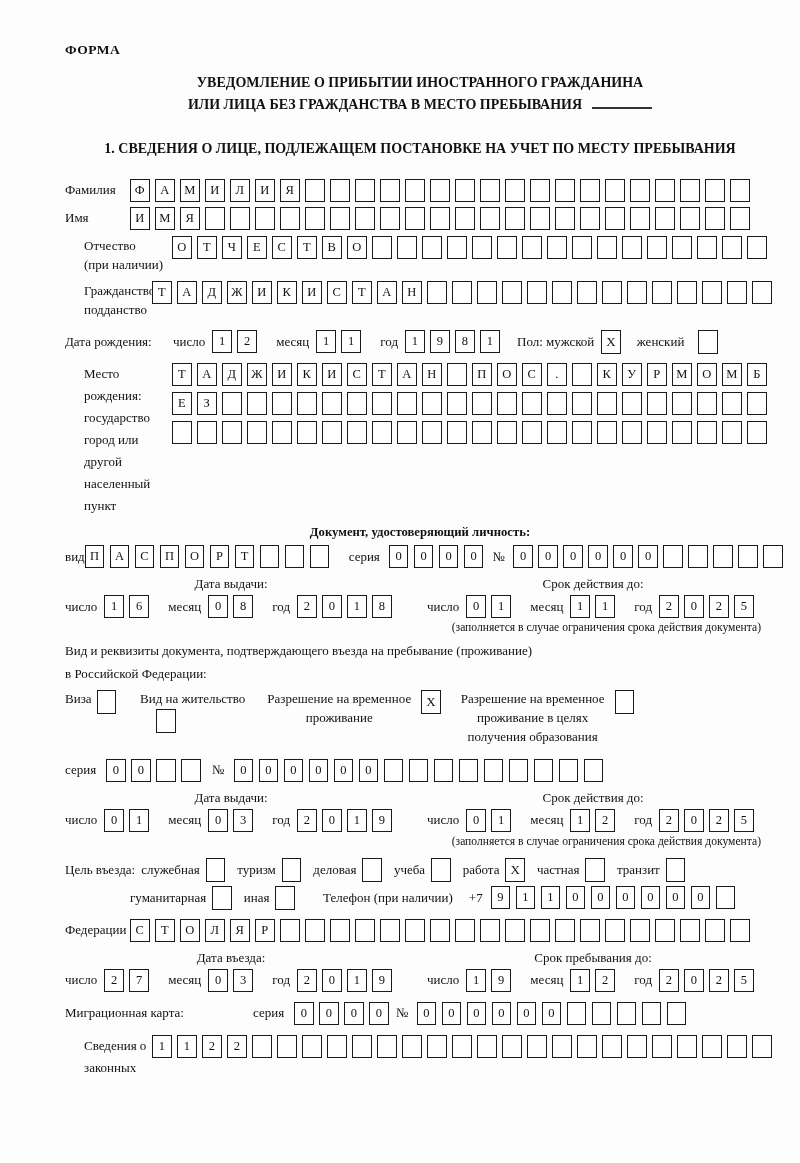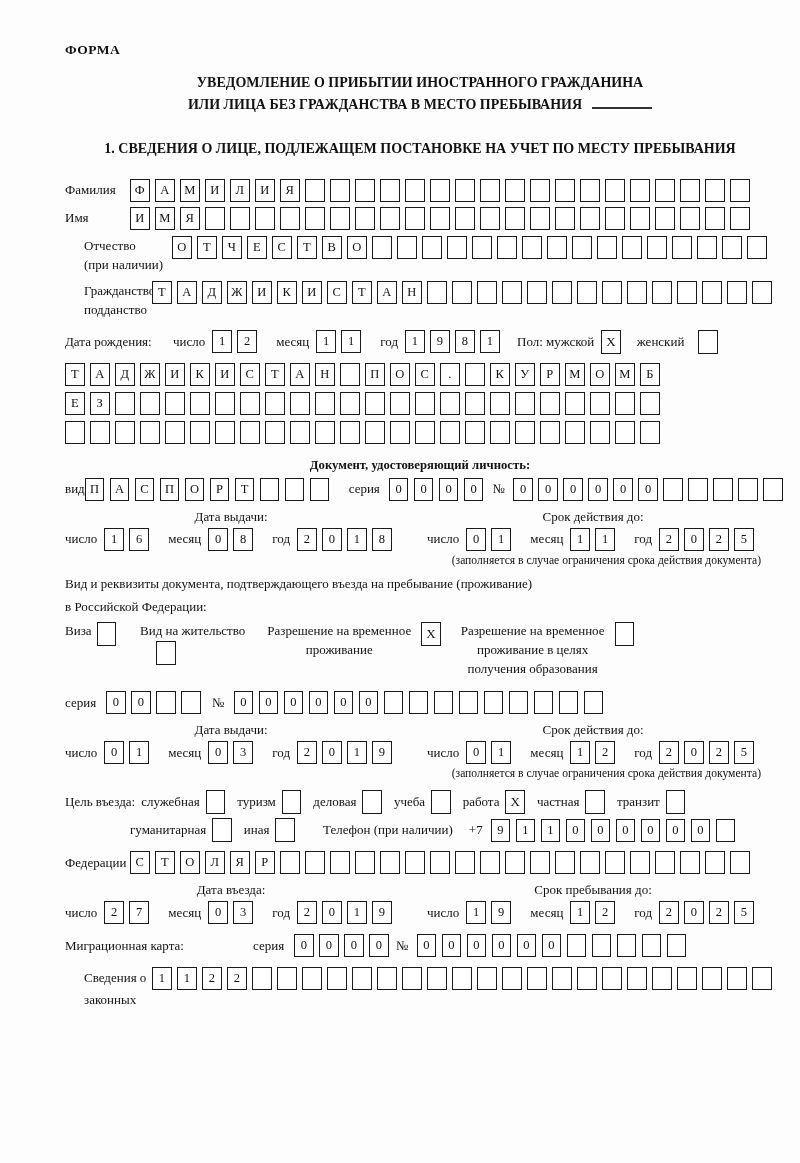--- a/index.html
+++ b/index.html
@@ -213,20 +213,26 @@
         <div class="cell">8</div>
         <div class="cell">1</div>
       </div>
     <span class="lbl" style="margin-left:12px;margin-right:7px;">Пол: мужской</span>
     <div class="checkbox">X</div>
     <span class="lbl" style="margin-left:16px;margin-right:14px;">женский</span>
     <div class="checkbox"></div>
   </div>
 
   <div class="sideblock" style="margin-top:9px;">
+    <div class="sidecol w88" style="line-height:1.7;">
+      <div>Место рождения:</div>
+      <div>государство</div>
+      <div>город или другой</div>
+      <div>населенный пункт</div>
+    </div>
     <div class="stackrows">
       <div class="cells">
           <div class="cell">Т</div>
           <div class="cell">А</div>
           <div class="cell">Д</div>
           <div class="cell">Ж</div>
           <div class="cell">И</div>
           <div class="cell">К</div>
           <div class="cell">И</div>
           <div class="cell">С</div>

